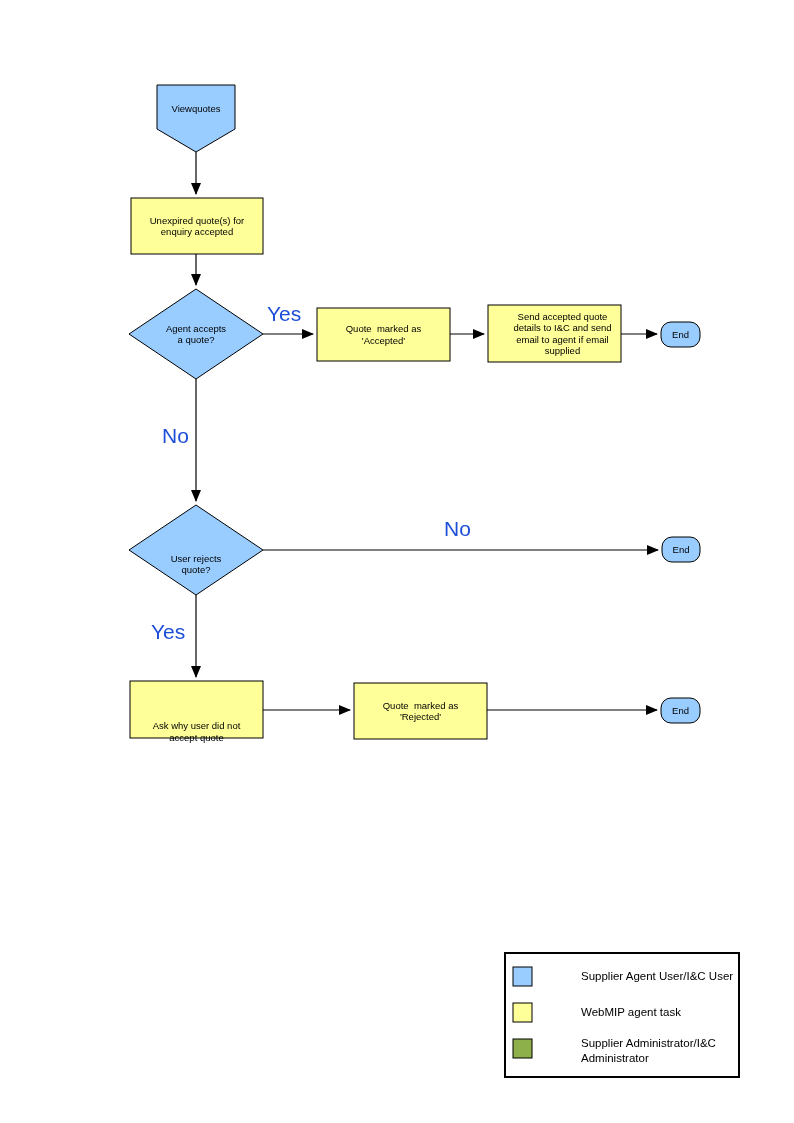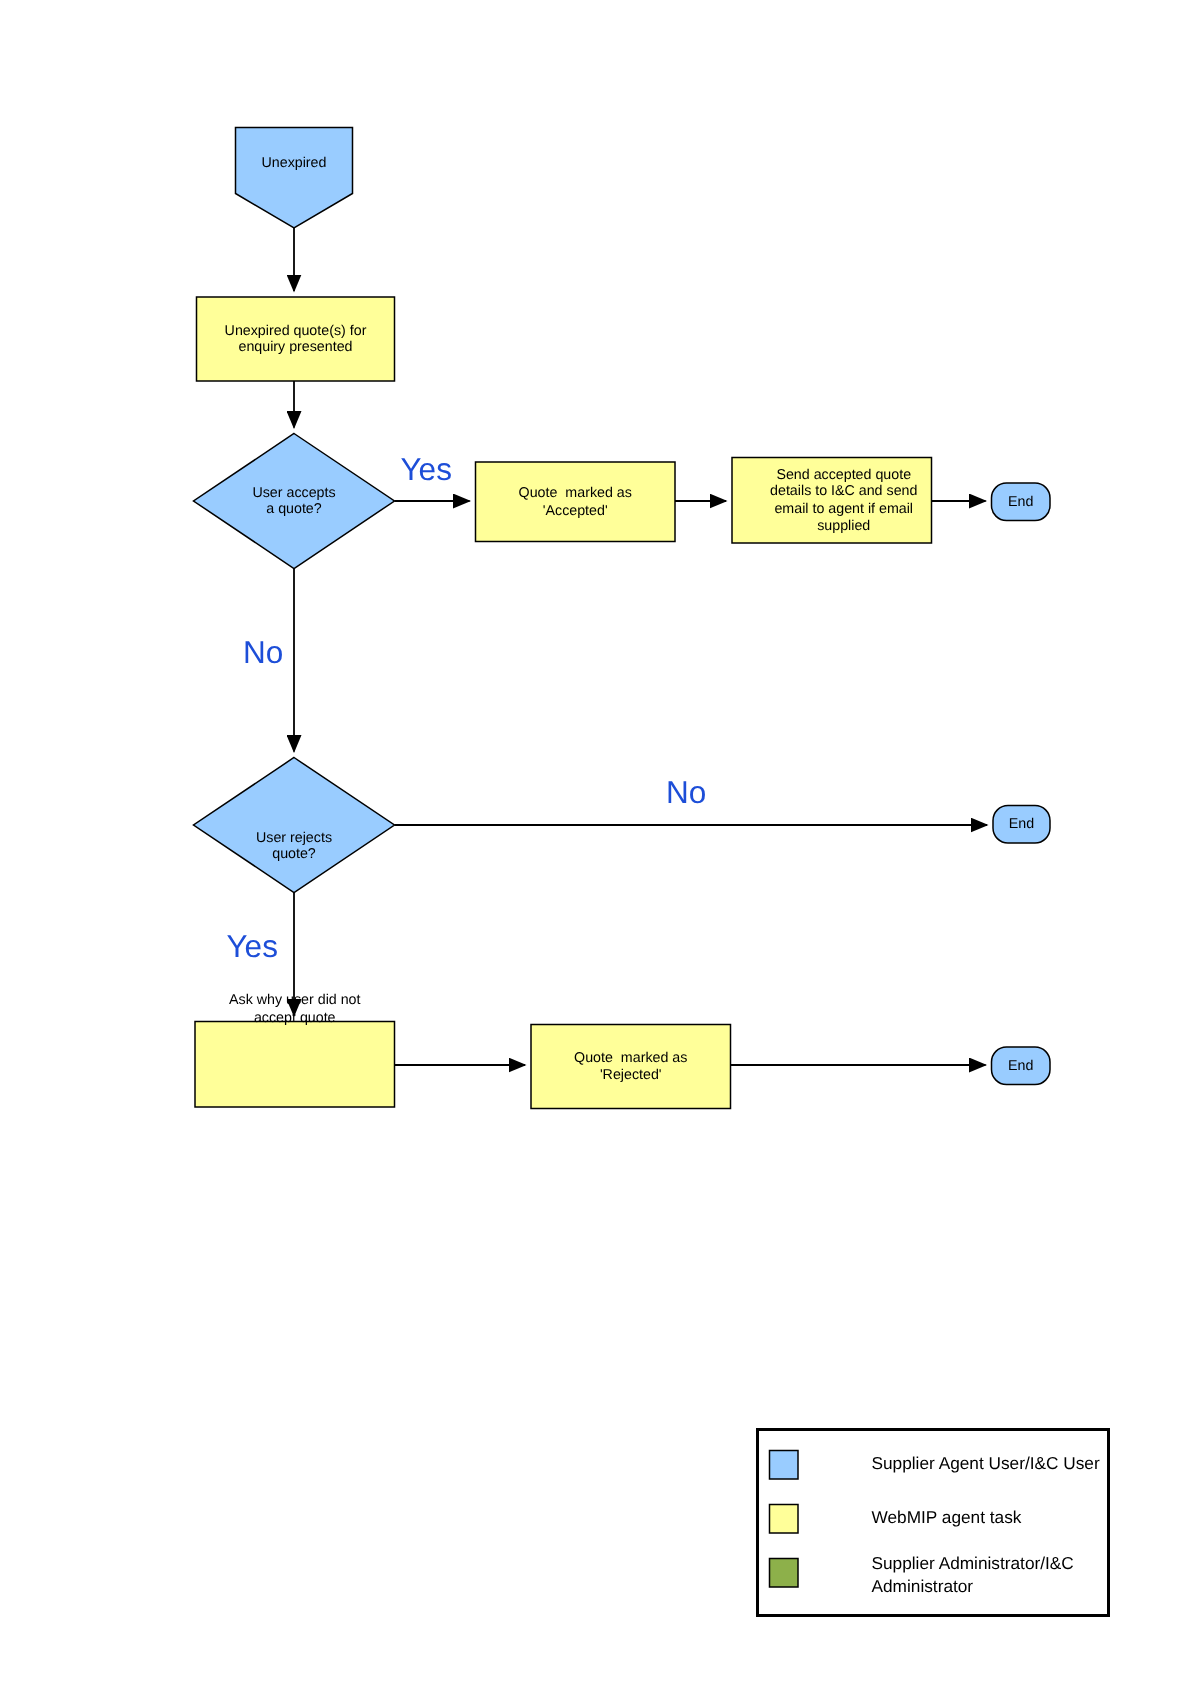--- a/index.html
+++ b/index.html
@@ -87,44 +87,44 @@
     <line class="edge" x1="196" y1="595" x2="196" y2="677" marker-end="url(#arrow)"></line>
     <line class="edge" x1="263" y1="710" x2="350" y2="710" marker-end="url(#arrow)"></line>
     <line class="edge" x1="487" y1="710" x2="657" y2="710" marker-end="url(#arrow)"></line>
 
     <rect class="legend-frame" x="505" y="953" width="234" height="124"></rect>
     <rect class="shape" x="513" y="967" width="19" height="19" fill="#99CCFF"></rect>
     <rect class="shape" x="513" y="1003" width="19" height="19" fill="#FFFF99"></rect>
     <rect class="shape" x="513" y="1039" width="19" height="19" fill="#8DB04A"></rect>
   </svg>
 
-  <div class="lbl" style="left:157px; top:87px; width:78px; height:44px;">Unexpired</div>
+  <div class="lbl" style="left:157px; top:87px; width:78px; height:44px;">Viewquotes</div>
 
   <div class="lbl" style="left:131px; top:198px; width:132px; height:56px;">Unexpired quote(s) for
-enquiry presented</div>
+enquiry accepted</div>
 
-  <div class="lbl" style="left:134px; top:309px; width:124px; height:50px;">User accepts
+  <div class="lbl" style="left:134px; top:309px; width:124px; height:50px;">Agent accepts
 a quote?</div>
 
   <div class="lbl" style="left:317px; top:308px; width:133px; height:53px;">Quote  marked as
 'Accepted'</div>
 
   <div class="lbl" style="left:488px; top:305px; width:149px; height:57px;">Send accepted quote
 details to I&amp;C and send
 email to agent if email
 supplied</div>
 
   <div class="lbl" style="left:661px; top:322px; width:39px; height:25px;">End</div>
 
   <div class="lbl" style="left:134px; top:539px; width:124px; height:50px;">User rejects
 quote?</div>
 
   <div class="lbl" style="left:662px; top:537px; width:38px; height:25px;">End</div>
 
-  <div class="lbl" style="left:130px; top:644px; width:133px; height:57px;text-align:center;">Ask why user did not
+  <div class="lbl" style="left:130px; top:703px; width:133px; height:57px;text-align:center;">Ask why user did not
 accept quote</div>
 
   <div class="lbl" style="left:354px; top:683px; width:133px; height:56px;">Quote  marked as
 'Rejected'</div>
 
   <div class="lbl" style="left:661px; top:698px; width:39px; height:25px;">End</div>
 
   <div class="edge-lbl" style="left:267px; top:302px;">Yes</div>
   <div class="edge-lbl" style="left:162px; top:424px;">No</div>
   <div class="edge-lbl" style="left:444px; top:517px;">No</div>

